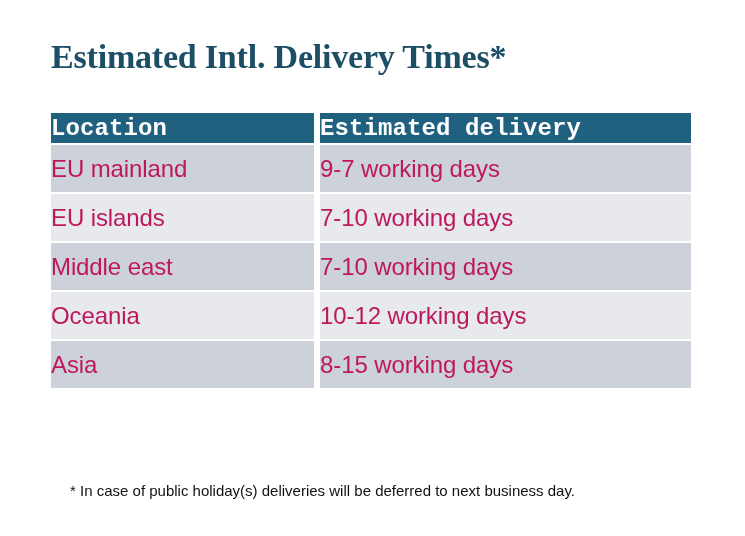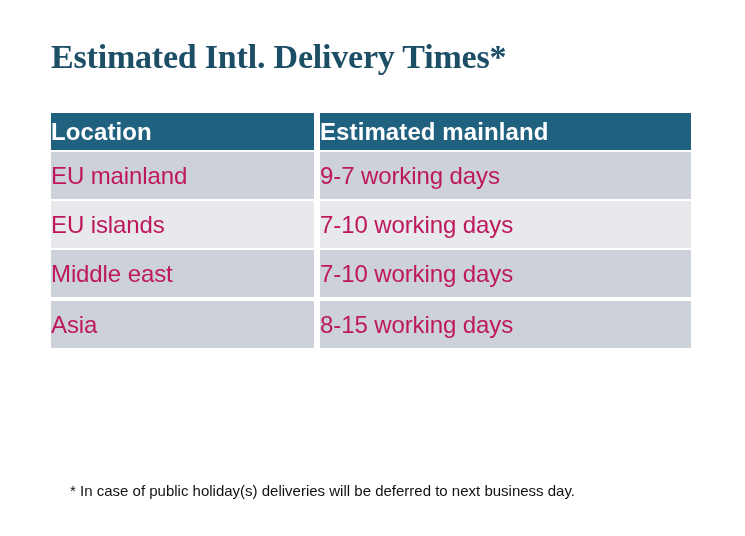--- a/index.html
+++ b/index.html
@@ -53,24 +53,25 @@
   }
   .col-location { width: 263px; }
   .col-gap { width: 6px; background: #ffffff; }
   .col-estimate { width: 371px; }
 
   .head-cell {
     background: #216180;
     color: #ffffff;
     font-size: 24px;
     font-weight: bold;
-    height: 37px;
+    height: 30px;
     padding-left: 14px;
     letter-spacing: 0.1px;
     white-space: nowrap;
+    font-family: Liberation Mono, monospace;
   }
   .row-gap-cell {
     height: 2px;
     background: #ffffff;
     padding: 0;
     font-size: 0;
     line-height: 0;
   }
   .body-cell {
     font-size: 24px;
@@ -104,21 +105,21 @@
   <table class="delivery-table">
     <colgroup>
       <col class="col-location">
       <col class="col-gap">
       <col class="col-estimate">
     </colgroup>
     <thead>
       <tr>
         <th class="head-cell">Location</th>
         <th class="gap-spacer"></th>
-        <th class="head-cell">Estimated mainland</th>
+        <th class="head-cell">Estimated delivery</th>
       </tr>
     </thead>
     <tbody>
 
       <tr>
         <td class="row-gap-cell"></td>
         <td class="row-gap-cell"></td>
         <td class="row-gap-cell"></td>
       </tr>
 
@@ -151,20 +152,25 @@
         <td class="gap-spacer"></td>
         <td class="body-cell">7-10 working days</td>
       </tr>
 
       <tr>
         <td class="row-gap-cell"></td>
         <td class="row-gap-cell"></td>
         <td class="row-gap-cell"></td>
       </tr>
 
+      <tr class="row-light">
+        <td class="body-cell">Oceania</td>
+        <td class="gap-spacer"></td>
+        <td class="body-cell">10-12 working days</td>
+      </tr>
 
       <tr>
         <td class="row-gap-cell"></td>
         <td class="row-gap-cell"></td>
         <td class="row-gap-cell"></td>
       </tr>
 
       <tr class="row-dark">
         <td class="body-cell">Asia</td>
         <td class="gap-spacer"></td>

